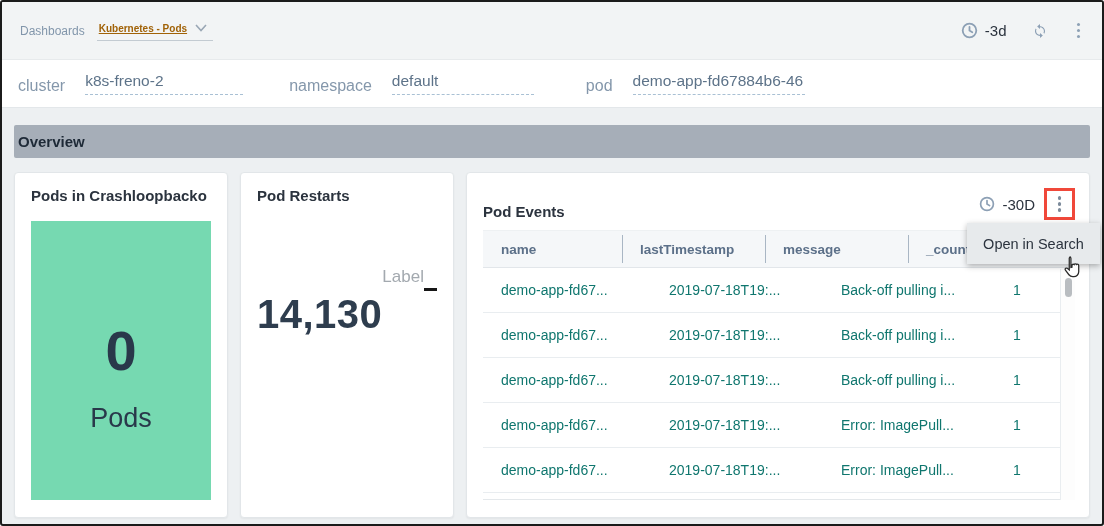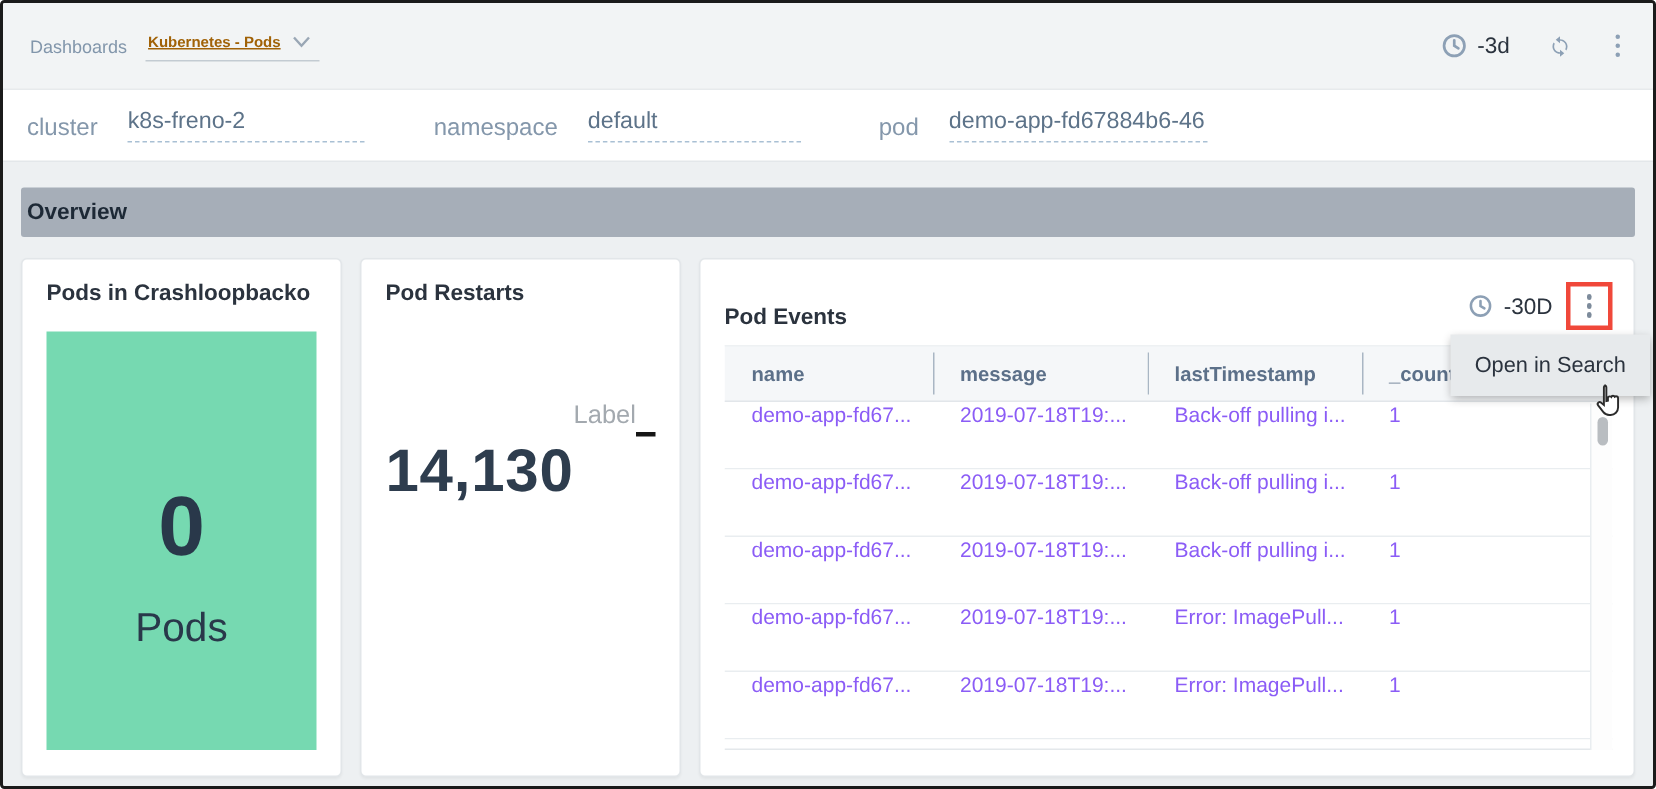--- a/index.html
+++ b/index.html
@@ -99,22 +99,22 @@
     border-top:1px solid #eef1f3; border-bottom:1px solid #e2e6ea;
   }
   .t-cell { padding-left:18px; white-space:nowrap; overflow:hidden; }
   .c0 { width:139px; flex:none; } .c1 { width:143px; flex:none; }
   .c2 { width:143px; flex:none; } .c3 { flex:1; }
   .th { font-size:13.5px; font-weight:bold; color:#5c7089; position:relative; height:100%; display:flex; align-items:center; }
   .th + .th::before {
     content:""; position:absolute; left:0; top:4px; bottom:4px; width:1px; background:#a9b6c4;
   }
   .t-row {
-    height:45px; display:flex; background:#fff;
-    border-bottom:1px solid #e9edf0; font-size:14px; color:#8b5cf6; cursor:pointer;
+    height:45px; display:flex; align-items:center; background:#fff;
+    border-bottom:1px solid #e9edf0; font-size:14px; color:#0f766e; cursor:pointer;gap:29px;
   }
   .t-row-partial { height:7px; background:#fff; border-bottom:1px solid #e4e8eb; }
   .scrollbar {
     position:absolute; top:39px; right:0; bottom:0; width:15px;
     background:#fdfdfd; border-left:1px solid #e9edf0;
   }
   .scroll-thumb {
     position:absolute; top:9px; left:4px; width:7px; height:19px;
     background:#b9bdc1; border-radius:4px; cursor:grab;
   }
@@ -216,22 +216,22 @@
                 <i></i>
                 <i></i>
               </div>
           </div>
         </div>
       </div>
 
       <div class="ev-table">
         <div class="t-head">
           <div class="t-cell th c0">name</div>
+          <div class="t-cell th c1">lastTimestamp</div>
           <div class="t-cell th c2">message</div>
-          <div class="t-cell th c1">lastTimestamp</div>
           <div class="t-cell th c3">_count</div>
         </div>
 
         <div class="t-row">
           <div class="t-cell c0">demo-app-fd67...</div>
           <div class="t-cell c1">2019-07-18T19:...</div>
           <div class="t-cell c2">Back-off pulling i...</div>
           <div class="t-cell c3">1</div>
         </div>
         <div class="t-row">

